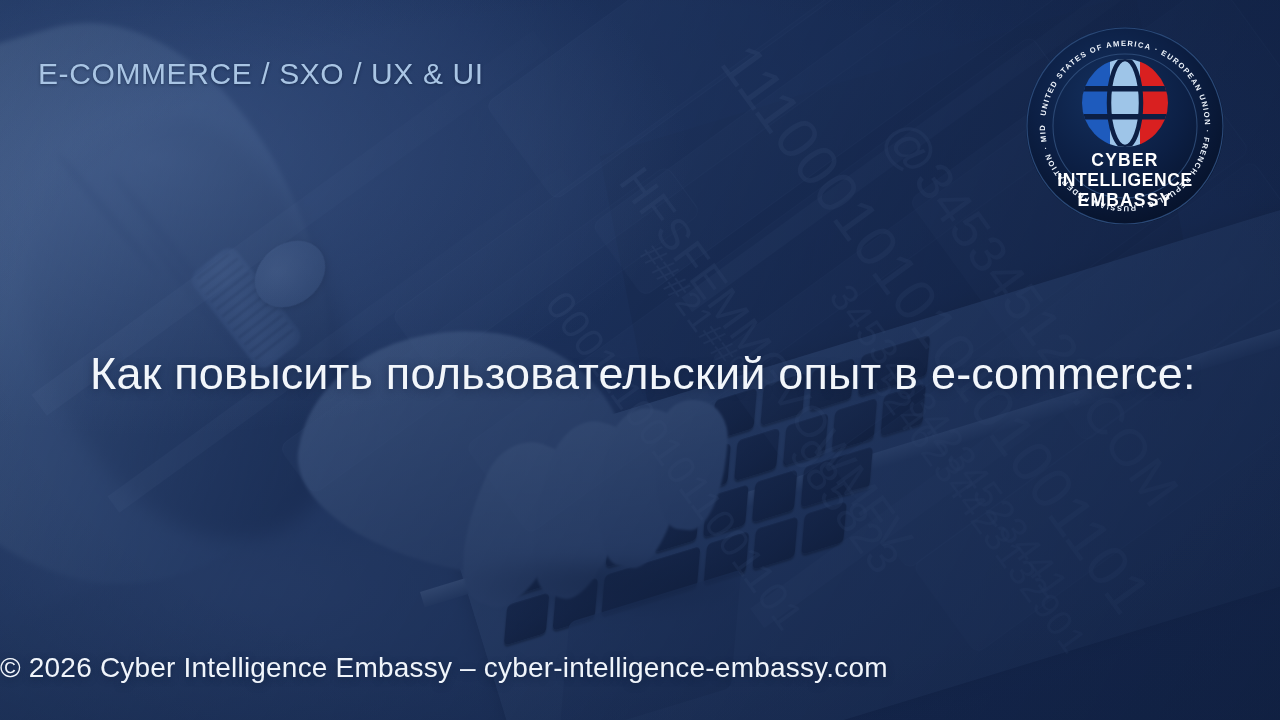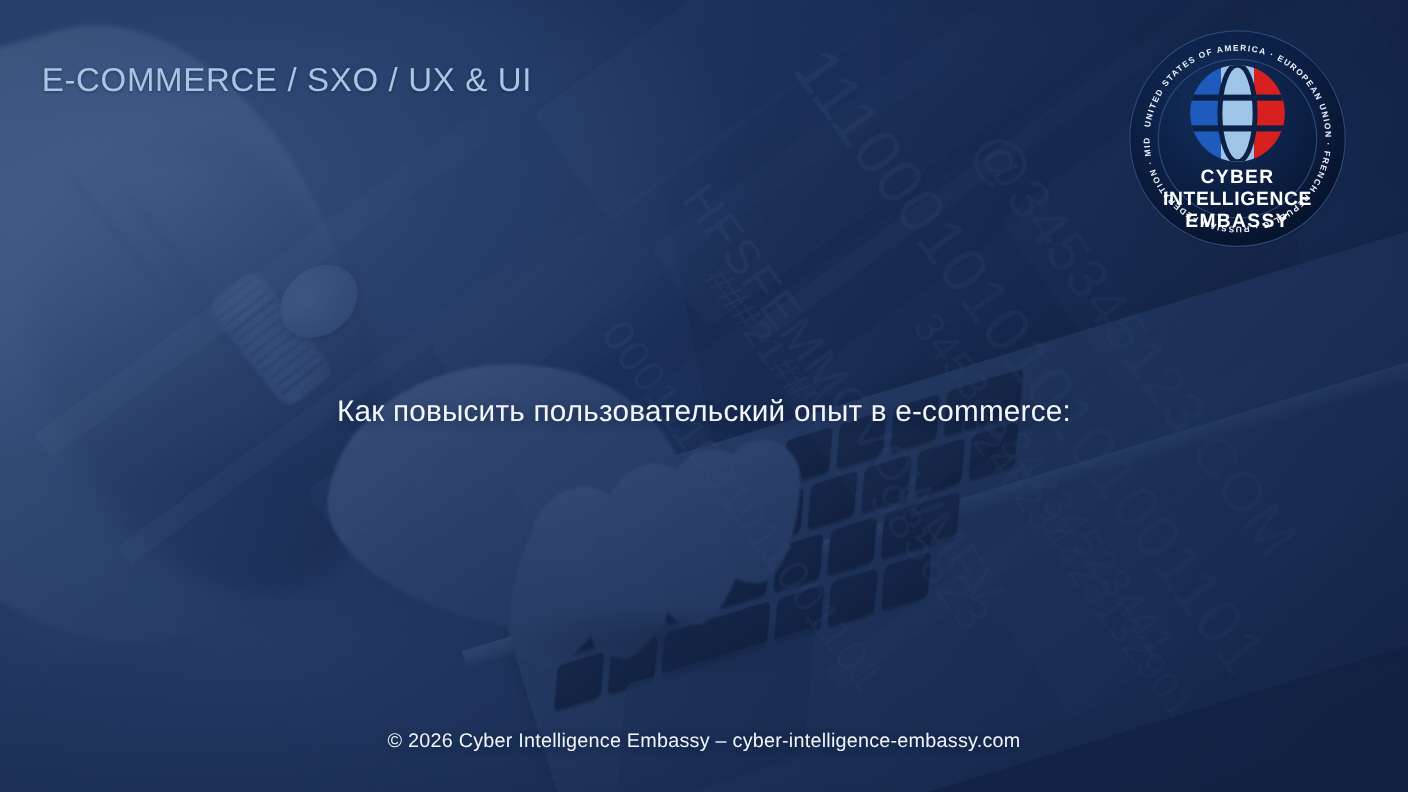--- a/index.html
+++ b/index.html
@@ -308,35 +308,34 @@
   }
 
   .title-block {
     position: absolute;
     left: 0; right: 0;
     top: 338px;
     text-align: center;
     padding: 0 90px;
   }
   .title-line {
-    font-size: 27px;
+    font-size: 45px;
     font-weight: 400;
     line-height: 72px;
     color: #f2f6fb;
     letter-spacing: .2px;
     text-shadow: 0 2px 8px rgba(14,28,56,.55);
     white-space: nowrap;
   }
 
   .footer {
     position: absolute;
     left: 0; right: 0;
     bottom: 36px;
-    text-align: center;
-    font-size: 18px;
+    font-size: 28px;
     font-weight: 400;
     color: #f0f5fb;
     letter-spacing: .2px;
     text-shadow: 0 2px 7px rgba(14,28,56,.6);
   }
 
   
   .logo {
     position: absolute;
     left: 1024px; top: 25px;

